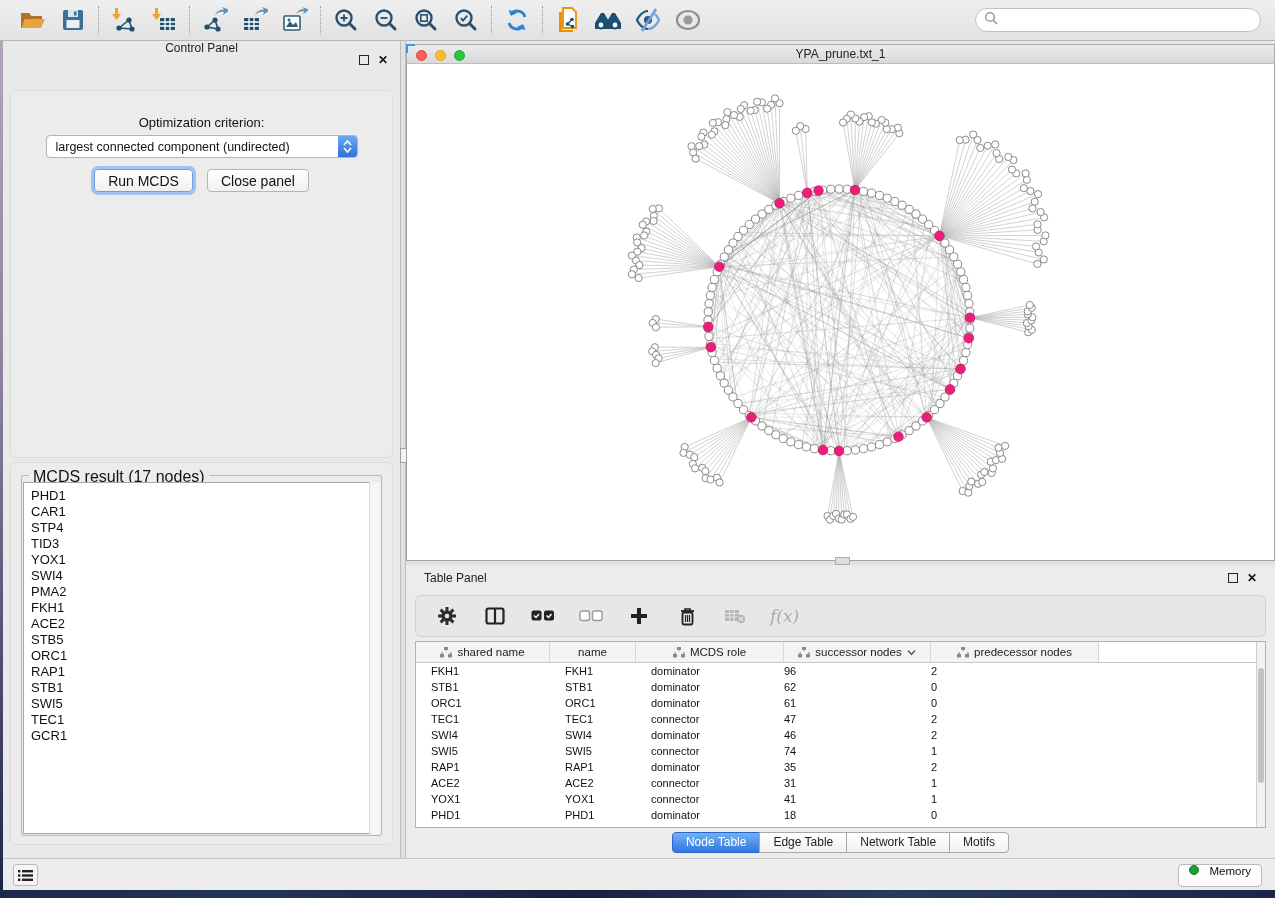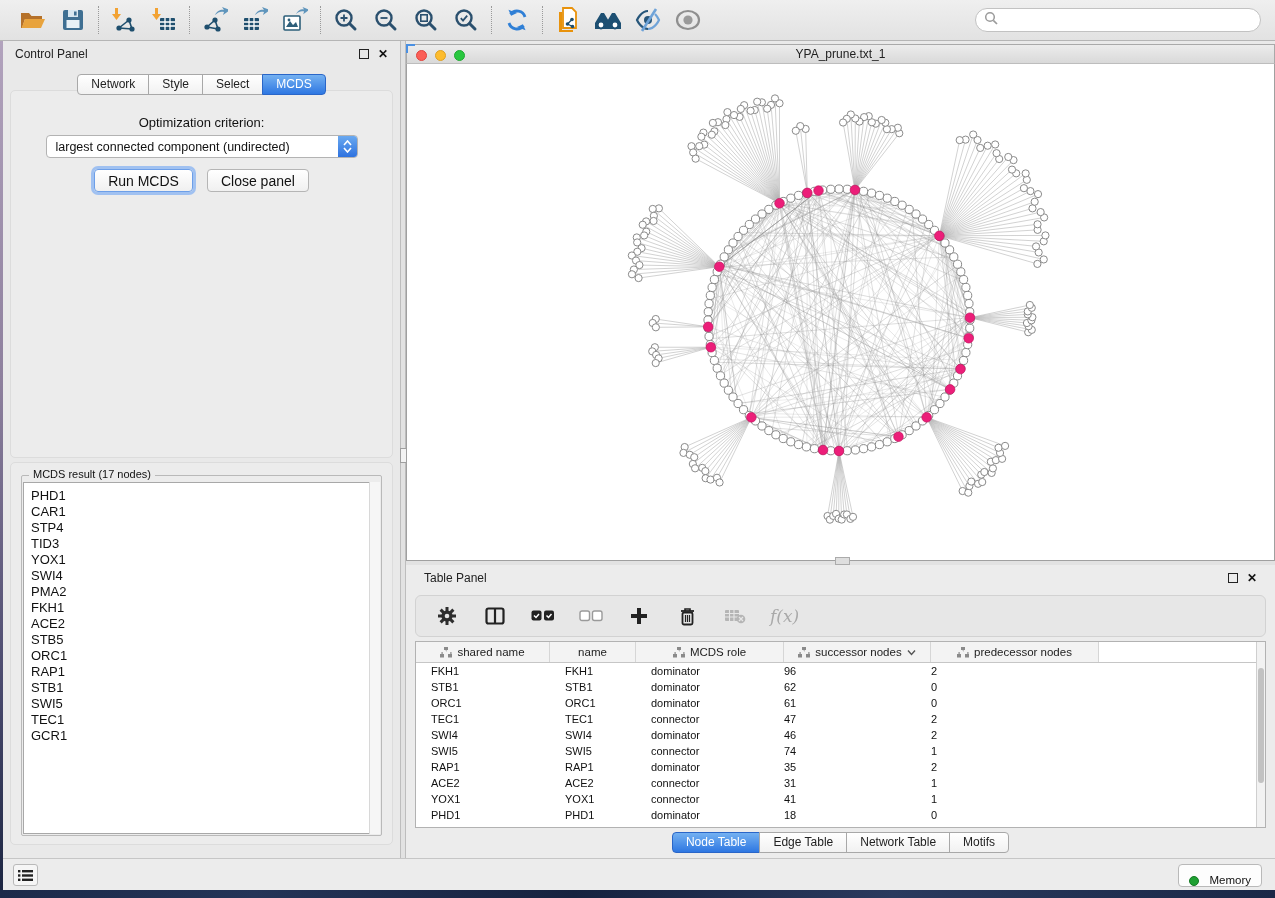--- a/index.html
+++ b/index.html
@@ -19,21 +19,21 @@
   .tgroup { display:flex; align-items:center; gap:10px; padding:0 10px; }
   .tsep { width:0; height:28px; border-left:1px dotted #9a9a9a; }
   .ticon { width:30px; height:30px; display:flex; align-items:center; justify-content:center; cursor:default; }
   .search-wrap { position:absolute; right:14px; top:8px; width:286px; height:24px;
     background:#fff; border:1px solid #c2c2c2; border-radius:12px;
     display:flex; align-items:center; padding-left:8px; }
   .search-wrap input { border:none; outline:none; flex:1; height:18px; font-size:12px; background:transparent; }
 
   
   .control-panel { position:absolute; left:3px; top:41px; width:397px; bottom:40px; background:#e9e9e9; }
-  .cp-header { height:26px; display:flex; align-items:center; padding:0 12px; }
+  .cp-header { height:26px; display:flex; align-items:center; padding:0 12px;flex-direction:column; }
   .cp-title { font-size:12px; color:#222; }
   .panel-winbtns { margin-left:auto; display:flex; align-items:center; gap:9px; }
   .float-btn { width:10px; height:10px; border:1.6px solid #222; background:transparent; }
   .close-btn { font-size:12px; font-weight:bold; color:#111; line-height:10px; }
 
   .seg-tabs { display:flex; }
   .seg { height:21px; line-height:19px; padding:0 13px; font-size:12px; color:#222;
     background:linear-gradient(#ffffff,#f1f1f1); border:1px solid #a8a8a8; margin-left:-1px; cursor:default; }
   .seg:first-child { border-radius:4px 0 0 4px; margin-left:0; }
   .seg:last-child { border-radius:0 4px 4px 0; }
@@ -50,21 +50,21 @@
     background:linear-gradient(#6aa9f0,#2e72df); display:flex; flex-direction:column; align-items:center; justify-content:center; gap:1px; }
   .btn-row { position:absolute; top:78px; width:100%; display:flex; justify-content:center; gap:14px; }
   .mac-btn { height:23px; padding:0 13px; font-size:14px; color:#111;
     background:linear-gradient(#ffffff,#f0f0f0); border:1px solid #b5b5b5; border-radius:4px; }
   .mac-btn.focused { box-shadow:0 0 0 3px rgba(110,165,245,.6); border-color:#6d9fe8; }
 
   .cp-card2 { position:absolute; left:7px; right:7px; top:421px; bottom:13px;
     background:#ececec; border:1px solid #dcdcdc; border-radius:5px; }
   .groupbox { position:absolute; left:10px; right:10px; top:12px; bottom:8px;
     border:1px solid #b9b9b9; border-radius:2px; }
-  .groupbox-legend { position:absolute; top:-8px; left:7px; background:#ececec; padding:0 4px; font-size:11px; color:#111; }
+  .groupbox-legend { position:absolute; top:-8px; left:7px; background:#ececec; padding:0 4px; font-size:16px; color:#111; }
   .mcds-list { position:absolute; left:1px; right:1px; top:6px; bottom:1px; background:#fff;
     border:1px solid #a8a8a8; overflow:hidden; padding:5px 0 0 7px; }
   .mcds-item { font-size:13px; line-height:16px; color:#111; }
   .mcds-scroll { position:absolute; right:1px; top:6px; bottom:1px; width:11px;
     background:#f6f6f6; border-left:1px solid #d8d8d8; }
 
   
   .v-splitter { position:absolute; left:400px; top:41px; width:6px; bottom:40px;
     background:#e2e2e2; border-left:1px solid #bdbdbd; border-right:1px solid #bdbdbd; }
   .v-splitter .grip { position:absolute; top:407px; left:-1px; width:7px; height:15px;
@@ -115,21 +115,21 @@
   .tp-tabbar { position:absolute; left:0; right:0; top:267px; display:flex; justify-content:center; }
 
   
   .status-bar { position:absolute; left:0; right:0; bottom:8px; height:32px;
     background:#ececec; border-top:1px solid #c6c6c6; }
   .status-left-btn { position:absolute; left:13px; top:5px; width:25px; height:22px;
     background:#f6f6f6; border:1px solid #b9b9b9; border-radius:3px;
     display:flex; align-items:center; justify-content:center; }
   .memory-btn { position:absolute; right:13px; top:5px; height:23px; padding:0 10px;
     background:#fdfdfd; border:1px solid #b9b9b9; border-radius:4px;
-    display:flex; align-items:flex-end; gap:10px; font-size:11.5px; color:#111; }
+    display:flex; align-items:flex-start; gap:10px; font-size:11.5px; color:#111; }
   .mem-dot { width:10px; height:10px; border-radius:50%; background:#1ea032; border:1px solid #157a24; }
 </style>
 </head>
 <body>
 
 <div class="toolbar">
   <div class="tgroup">
     <div class="ticon">
       <svg width="28" height="24" viewBox="0 0 28 24">
           <path d="M2 5h8l2.5 3H23v3H6L3 20H2z" fill="#b5712a"></path>
@@ -279,26 +279,20 @@
 </div>
 
 <div class="control-panel">
   <div class="cp-header">
     <span class="cp-title">Control Panel</span>
     <span class="panel-winbtns">
       <span class="float-btn"></span>
       <span class="close-btn">✕</span>
     </span>
   </div>
-  <div class="cp-tabbar seg-tabs" id="cp-tabs">
-      <div class="seg">Network</div>
-      <div class="seg">Style</div>
-      <div class="seg">Select</div>
-      <div class="seg selected">MCDS</div>
-    </div>
   <div class="cp-card1">
     <div class="opt-label">Optimization criterion:</div>
     <div class="opt-select">
       <span class="val">largest connected component (undirected)</span>
       <span class="opt-spin">
         <svg width="9" height="6" viewBox="0 0 9 6">
             <path d="M1 5 4.5 1 8 5" fill="none" stroke="#fff" stroke-width="1.6"></path>
           </svg>
         <svg width="9" height="6" viewBox="0 0 9 6">
             <path d="M1 1 4.5 5 8 1" fill="none" stroke="#fff" stroke-width="1.6"></path>

